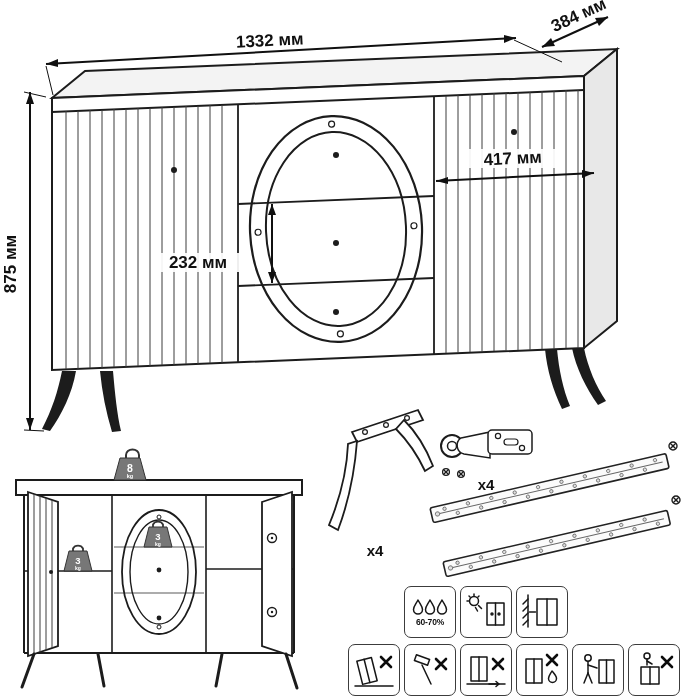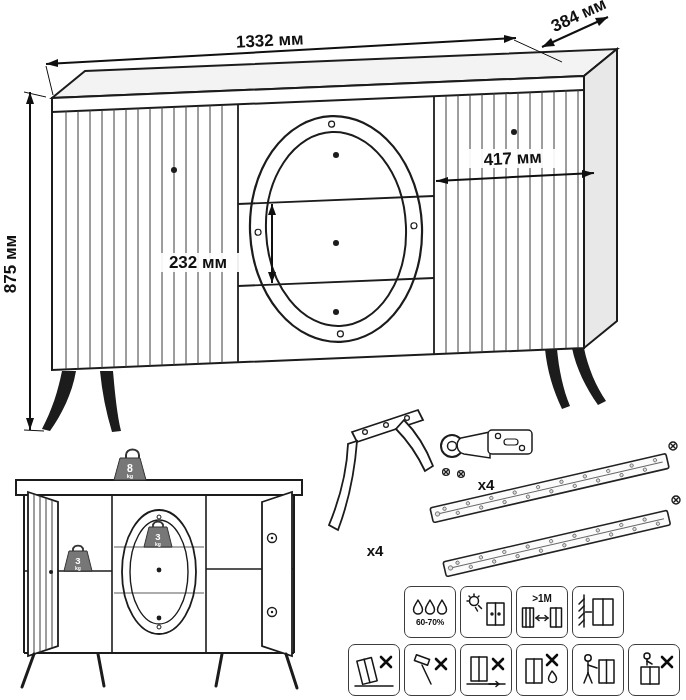--- a/index.html
+++ b/index.html
@@ -297,32 +297,20 @@
       <line x1="13.5" y1="12.5" x2="16.5" y2="15.5"></line>
           <line x1="10.5" y1="14.5" x2="12.5" y2="18"></line>
       <rect x="22" y="10" width="17" height="22"></rect>
       <line x1="30.5" y1="10" x2="30.5" y2="32"></line>
       <circle cx="27" cy="21" r="1"></circle>
           <circle cx="34" cy="21" r="1"></circle>
     </svg>
     <div class="care-label"></div>
   </div>
   <div class="care-cell">
-    <div class="care-label-top">&gt;1M</div>
-    <svg class="ico" width="42" height="24" viewBox="0 0 42 24">
-      <rect x="1.5" y="2" width="11" height="19"></rect>
-      <line x1="5" y1="2" x2="5" y2="21"></line>
-          <line x1="9" y1="2" x2="9" y2="21"></line>
-      <line x1="15" y1="12" x2="27" y2="12"></line>
-      <path d="M15 12 l3 -2.5 M15 12 l3 2.5 M27 12 l-3 -2.5 M27 12 l-3 2.5"></path>
-      <rect x="29.5" y="2" width="11" height="19"></rect>
-      <line x1="35" y1="2" x2="35" y2="21"></line>
-    </svg>
-  </div>
-  <div class="care-cell">
     <svg class="ico" width="42" height="36" viewBox="0 0 42 36">
       <line x1="7" y1="2" x2="7" y2="34"></line>
       <line x1="7" y1="6" x2="2" y2="11"></line>
           <line x1="7" y1="13" x2="2" y2="18"></line>
       <line x1="7" y1="20" x2="2" y2="25"></line>
           <line x1="7" y1="27" x2="2" y2="32"></line>
       <rect x="16" y="6" width="20" height="26"></rect>
       <line x1="26" y1="6" x2="26" y2="32"></line>
       <line x1="8.5" y1="19" x2="14.5" y2="19"></line>
     </svg>

